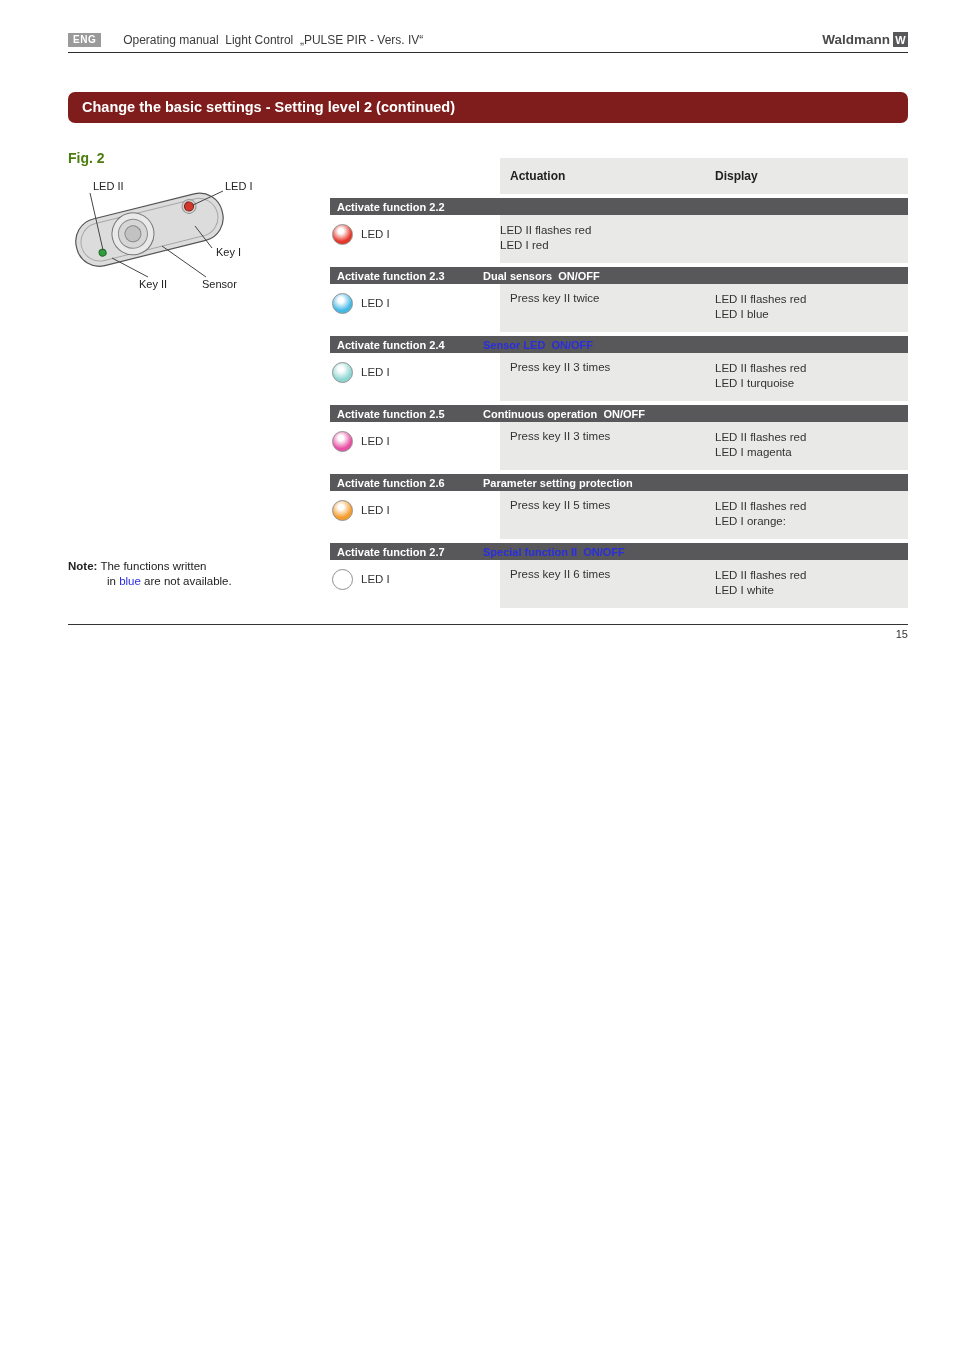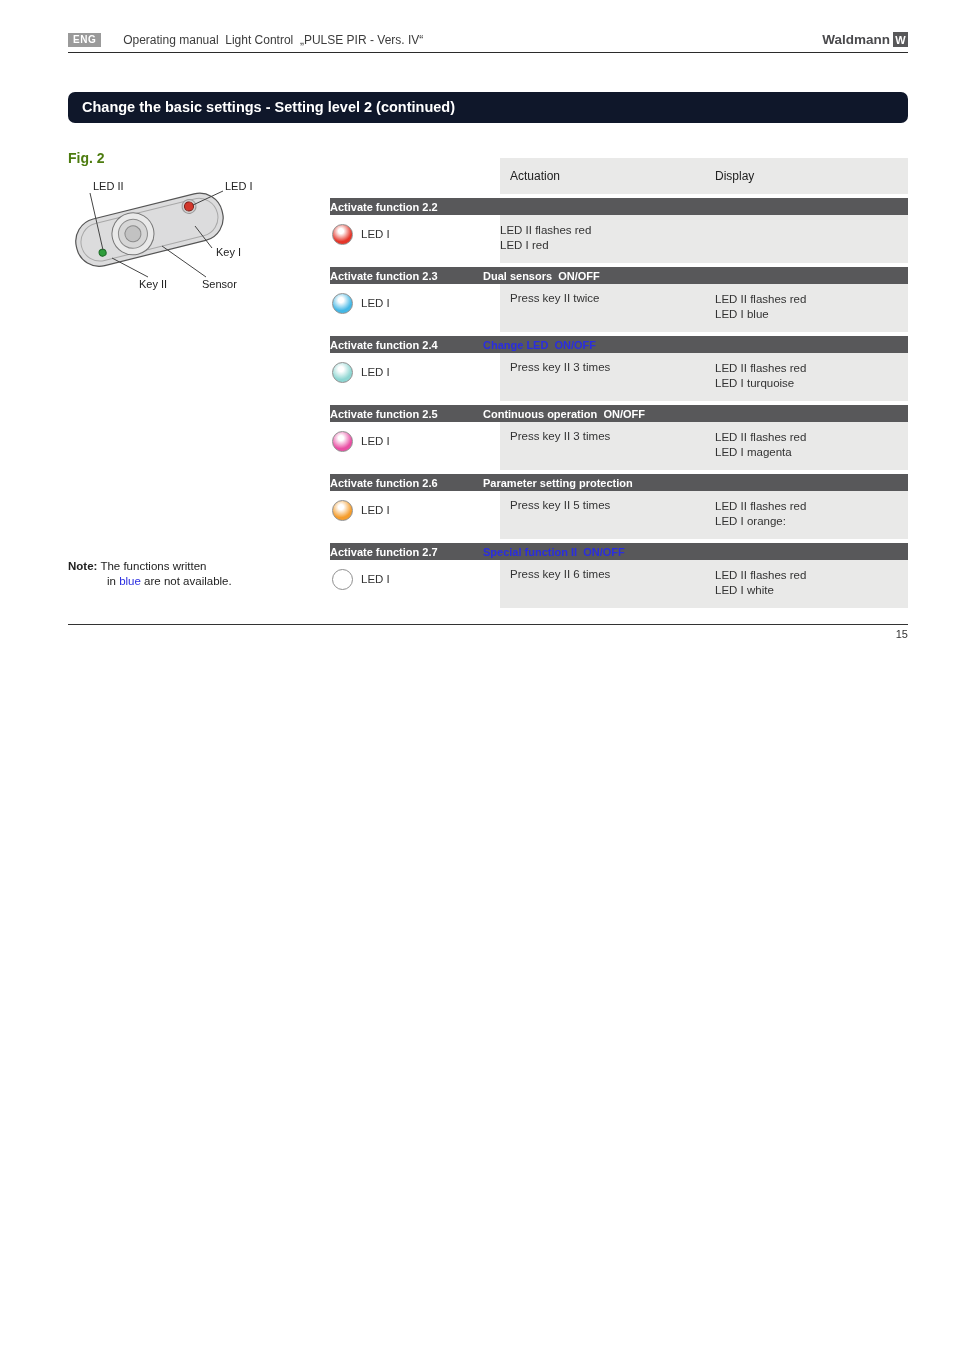--- a/index.html
+++ b/index.html
@@ -9,43 +9,43 @@
   
   .doc-header { position:absolute; left:68px; top:32px; width:840px; display:flex; align-items:flex-end; }
   .lang-badge { background:#9a9a9a; color:#fff; font-weight:bold; font-size:10px; padding:1px 5px 2px; letter-spacing:.5px; }
   .doc-title { margin-left:22px; font-size:12px; color:#3c3c3c; white-space:pre; }
   .brand { margin-left:auto; display:flex; align-items:center; gap:3px; }
   .brand-name { font-weight:bold; font-size:13.5px; color:#4a4a4d; }
   .brand-logo { width:15px; height:15px; background:#58585a; color:#fff; font-weight:bold; font-size:11px; display:flex; align-items:center; justify-content:center; }
   .header-rule { position:absolute; left:68px; top:52px; width:840px; height:1px; background:#2b2b2b; }
 
   
-  .section-title { position:absolute; left:68px; top:92px; width:840px; height:31px; background:#0f172a; border-radius:7px; color:#fff; font-weight:bold; font-size:14.5px; line-height:31px; padding-left:14px; }
+  .section-title { position:absolute; left:68px; top:92px; width:840px; height:31px; background:#7f1d1d; border-radius:7px; color:#fff; font-weight:bold; font-size:14.5px; line-height:31px; padding-left:14px; }
 
   
   .fig-label { position:absolute; left:68px; top:150px; font-weight:bold; font-size:14px; color:#4d7c0f; }
   .figure { position:absolute; left:60px; top:170px; width:235px; height:130px; }
   .figure svg { position:absolute; left:0; top:0; }
   .callout { position:absolute; font-size:11px; color:#222; }
   .co-led2 { left:8px; top:10px;margin-left:25px; }
   .co-led1 { left:165px; top:10px; }
   .co-key1 { left:156px; top:76px; }
   .co-key2 { left:79px; top:108px; }
   .co-sensor { left:142px; top:108px; }
 
   
   .note { position:absolute; left:68px; top:559px; font-size:11.5px; color:#222; line-height:15px; width:210px; }
   .note-label { font-weight:bold; }
 
   
   .table-col { position:absolute; left:330px; top:158px; width:578px; }
-  .col-header { margin-left:170px; width:408px; height:36px; background:#e9e9e8; display:flex; align-items:center; font-weight:normal; font-size:12px; color:#222; margin-bottom:4px; }
+  .col-header { margin-left:170px; width:408px; height:36px; background:#e9e9e8; display:flex; align-items:center; font-weight:bold; font-size:12px; color:#222; margin-bottom:4px; }
   .col-actuation { padding-left:10px; width:215px; }
   .func-bar { height:17px; background:#58585a; display:flex; align-items:center; font-size:11px; font-weight:bold; color:#fff; }
-  .func-label { width:153px; }
+  .func-label { padding-left:7px; width:153px; }
   .func-desc { white-space:pre; }
   .func-row { display:flex; margin-bottom:4px; }
   .led-cell { width:170px; display:flex; align-items:flex-start; padding-top:9px; padding-left:2px; gap:8px; }
   .led-circle { width:21px; height:21px; border-radius:50%; border:1px solid #8f8f8f; flex:none;
     background: radial-gradient(circle at 42% 32%, #ffffff 0%, rgba(255,255,255,.78) 15%, var(--led,#cccccc) 62%, var(--led,#cccccc) 100%); }
   .led-label { font-size:11.5px; color:#333; line-height:21px; }
   .grey-cells { width:408px; background:#e9e9e8; min-height:48px; display:flex; font-size:11.5px; color:#333; }
   .actuation-cell { width:215px; padding:8px 0 0 10px; }
   .display-cell { padding-top:8px; line-height:15px; }
 
@@ -146,21 +146,21 @@
           <div>LED II flashes red</div>
           <div>LED I blue</div>
         </div>
       </div>
     </div>
   </div>
 
   <div class="func-section">
     <div class="func-bar">
       <span class="func-label">Activate function 2.4</span>
-      <span class="func-desc" style="color: rgb(42, 45, 224);">Change LED  ON/OFF</span>
+      <span class="func-desc" style="color: rgb(42, 45, 224);">Sensor LED  ON/OFF</span>
     </div>
     <div class="func-row">
       <div class="led-cell">
         <span class="led-circle" style="--led: #8ed6d2;"></span>
         <span class="led-label">LED I</span>
       </div>
       <div class="grey-cells">
         <div class="actuation-cell">Press key II 3 times</div>
         <div class="display-cell">
           <div>LED II flashes red</div>

